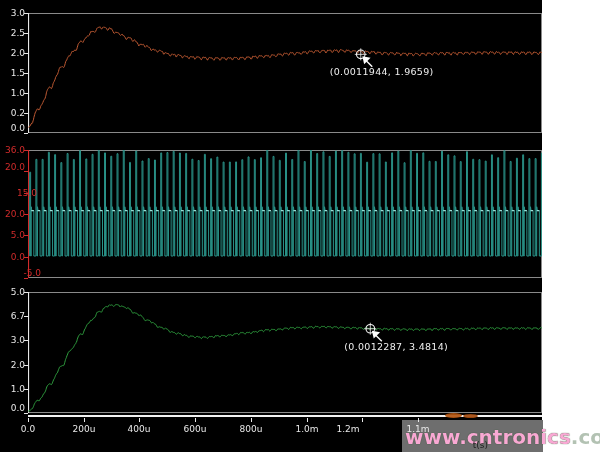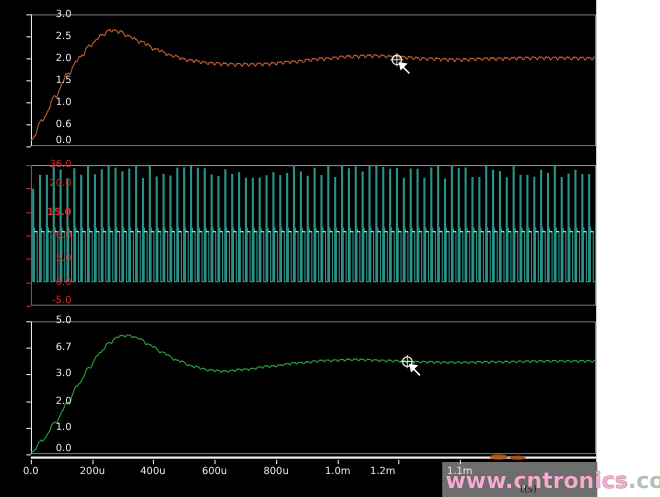--- a/index.html
+++ b/index.html
@@ -1,21 +1,21 @@
 <!DOCTYPE html>
 <html><head>
 <meta charset="utf-8">
 <style>
   html,body{margin:0;padding:0;background:#000;}
   .screen{position:relative;width:600px;height:452px;background:#000;overflow:hidden;
           font-family:"DejaVu Sans", sans-serif;}
   .white-strip{position:absolute;left:542px;top:0;width:58px;height:452px;background:#ffffff;z-index:1;}
   .panel{position:absolute;left:28px;width:514px;background:#000;}
   .panel svg{position:absolute;left:0;top:0;display:block;}
-  .ytick-label{position:absolute;width:25px;text-align:right;font-size:9px;line-height:10px;letter-spacing:0px;margin-left:40px;}
+  .ytick-label{position:absolute;width:25px;text-align:right;font-size:9px;line-height:10px;letter-spacing:0px;}
   .ytick-mark{position:absolute;left:24px;width:4px;height:1px;}
   .xaxis-line{position:absolute;left:28px;top:415px;width:514px;height:2px;background:#f2f2f2;z-index:2;}
   .xtick{position:absolute;top:418px;width:1px;height:4px;background:#e8e8e8;z-index:4;}
   .xtick-label{position:absolute;top:424px;width:44px;margin-left:-22px;text-align:center;
                font-size:9px;color:#e8e8e8;z-index:4;}
   .xaxis-title{position:absolute;left:452px;top:440px;width:36px;text-align:right;
                font-size:9px;color:#1e1e1e;z-index:6;}
   .watermark-box{position:absolute;left:402px;top:420px;width:141px;height:32px;background:#6e6e6e;z-index:3;}
   .watermark-text{position:absolute;left:405px;top:425px;font-size:20px;font-weight:bold;
                   white-space:nowrap;z-index:5;}
@@ -58,37 +58,37 @@
       <div class="ytick-label" style="left: 0px; top: 8px; color: rgb(232, 232, 232);">3.0</div>
       <div class="ytick-mark" style="top: 33px; background: rgb(232, 232, 232);"></div>
       <div class="ytick-label" style="left: 0px; top: 28px; color: rgb(232, 232, 232);">2.5</div>
       <div class="ytick-mark" style="top: 53px; background: rgb(232, 232, 232);"></div>
       <div class="ytick-label" style="left: 0px; top: 48px; color: rgb(232, 232, 232);">2.0</div>
       <div class="ytick-mark" style="top: 73px; background: rgb(232, 232, 232);"></div>
       <div class="ytick-label" style="left: 0px; top: 68px; color: rgb(232, 232, 232);">1.5</div>
       <div class="ytick-mark" style="top: 93px; background: rgb(232, 232, 232);"></div>
       <div class="ytick-label" style="left: 0px; top: 88px; color: rgb(232, 232, 232);">1.0</div>
       <div class="ytick-mark" style="top: 113px; background: rgb(232, 232, 232);"></div>
-      <div class="ytick-label" style="left: 0px; top: 108px; color: rgb(232, 232, 232);">0.6</div>
+      <div class="ytick-label" style="left: 0px; top: 108px; color: rgb(232, 232, 232);">0.2</div>
       <div class="ytick-mark" style="top: 133px; background: rgb(232, 232, 232);"></div>
       <div class="ytick-label" style="left: 0px; top: 123px; color: rgb(232, 232, 232);">0.0</div>
       <div class="ytick-mark" style="top: 150px; background: rgb(210, 43, 43);"></div>
       <div class="ytick-label" style="left: 0px; top: 145px; color: rgb(210, 43, 43);">36.0</div>
       <div class="ytick-mark" style="top: 171px; background: rgb(210, 43, 43);"></div>
       <div class="ytick-label" style="left: 0px; top: 162px; color: rgb(210, 43, 43);">20.0</div>
       <div class="ytick-mark" style="top: 193px; background: rgb(210, 43, 43);"></div>
-      <div class="ytick-label" style="left: 0px; top: 187.667px; color: rgb(210, 43, 43); font-weight: bold;">15.0</div>
+      <div class="ytick-label" style="left: 12px; top: 187.667px; color: rgb(210, 43, 43);">15.0</div>
       <div class="ytick-mark" style="top: 214px; background: rgb(210, 43, 43);"></div>
       <div class="ytick-label" style="left: 0px; top: 209px; color: rgb(210, 43, 43);">20.0</div>
       <div class="ytick-mark" style="top: 235px; background: rgb(210, 43, 43);"></div>
       <div class="ytick-label" style="left: 0px; top: 230.333px; color: rgb(210, 43, 43);">5.0</div>
       <div class="ytick-mark" style="top: 257px; background: rgb(210, 43, 43);"></div>
       <div class="ytick-label" style="left: 0px; top: 251.667px; color: rgb(210, 43, 43);">0.0</div>
       <div class="ytick-mark" style="top: 278px; background: rgb(210, 43, 43);"></div>
-      <div class="ytick-label" style="left: 0px; top: 268px; color: rgb(210, 43, 43); text-align: right;">-5.0</div>
+      <div class="ytick-label" style="left: 16px; top: 268px; color: rgb(210, 43, 43); text-align: right;">-5.0</div>
       <div class="ytick-mark" style="top: 292px; background: rgb(232, 232, 232);"></div>
       <div class="ytick-label" style="left: 0px; top: 287px; color: rgb(232, 232, 232);">5.0</div>
       <div class="ytick-mark" style="top: 316px; background: rgb(232, 232, 232);"></div>
       <div class="ytick-label" style="left: 0px; top: 311.2px; color: rgb(232, 232, 232);">6.7</div>
       <div class="ytick-mark" style="top: 340px; background: rgb(232, 232, 232);"></div>
       <div class="ytick-label" style="left: 0px; top: 335.4px; color: rgb(232, 232, 232);">3.0</div>
       <div class="ytick-mark" style="top: 365px; background: rgb(232, 232, 232);"></div>
       <div class="ytick-label" style="left: 0px; top: 359.6px; color: rgb(232, 232, 232);">2.0</div>
       <div class="ytick-mark" style="top: 389px; background: rgb(232, 232, 232);"></div>
       <div class="ytick-label" style="left: 0px; top: 383.8px; color: rgb(232, 232, 232);">1.0</div>
@@ -135,14 +135,16 @@
       </g>
       <g>
         <circle cx="370.3" cy="328.75" r="4.3" fill="none" stroke="#f5f5f5" stroke-width="1.1"></circle>
         <line x1="370.3" y1="322.75" x2="370.3" y2="334.75" stroke="#f5f5f5" stroke-width="0.8"></line>
         <line x1="364.3" y1="328.75" x2="376.3" y2="328.75" stroke="#f5f5f5" stroke-width="0.8"></line>
         <line x1="381.8" y1="341.25" x2="373.5" y2="332.95" stroke="#ffffff" stroke-width="1.4"></line>
         <polygon points="371.90000000000003,330.75 373.7,338.55 380.1,332.15" fill="#ffffff"></polygon>
       </g>
     </svg>
 
+  <div class="marker-text" id="mtext0" style="left: 329.75px; top: 66.36px;">(0.0011944, 1.9659)</div>
+  <div class="marker-text" id="mtext1" style="left: 344.3px; top: 340.75px;">(0.0012287, 3.4814)</div>
 
 </div>
 
 </body></html>

